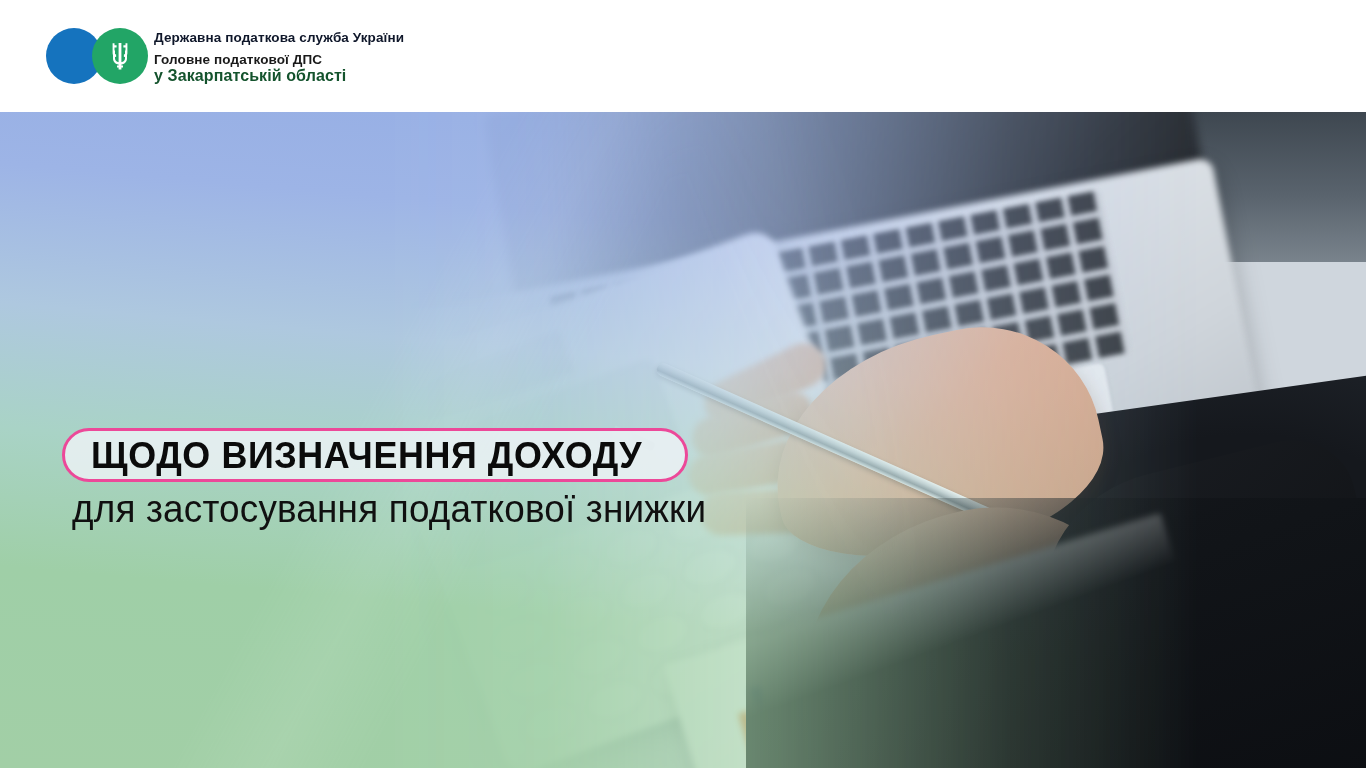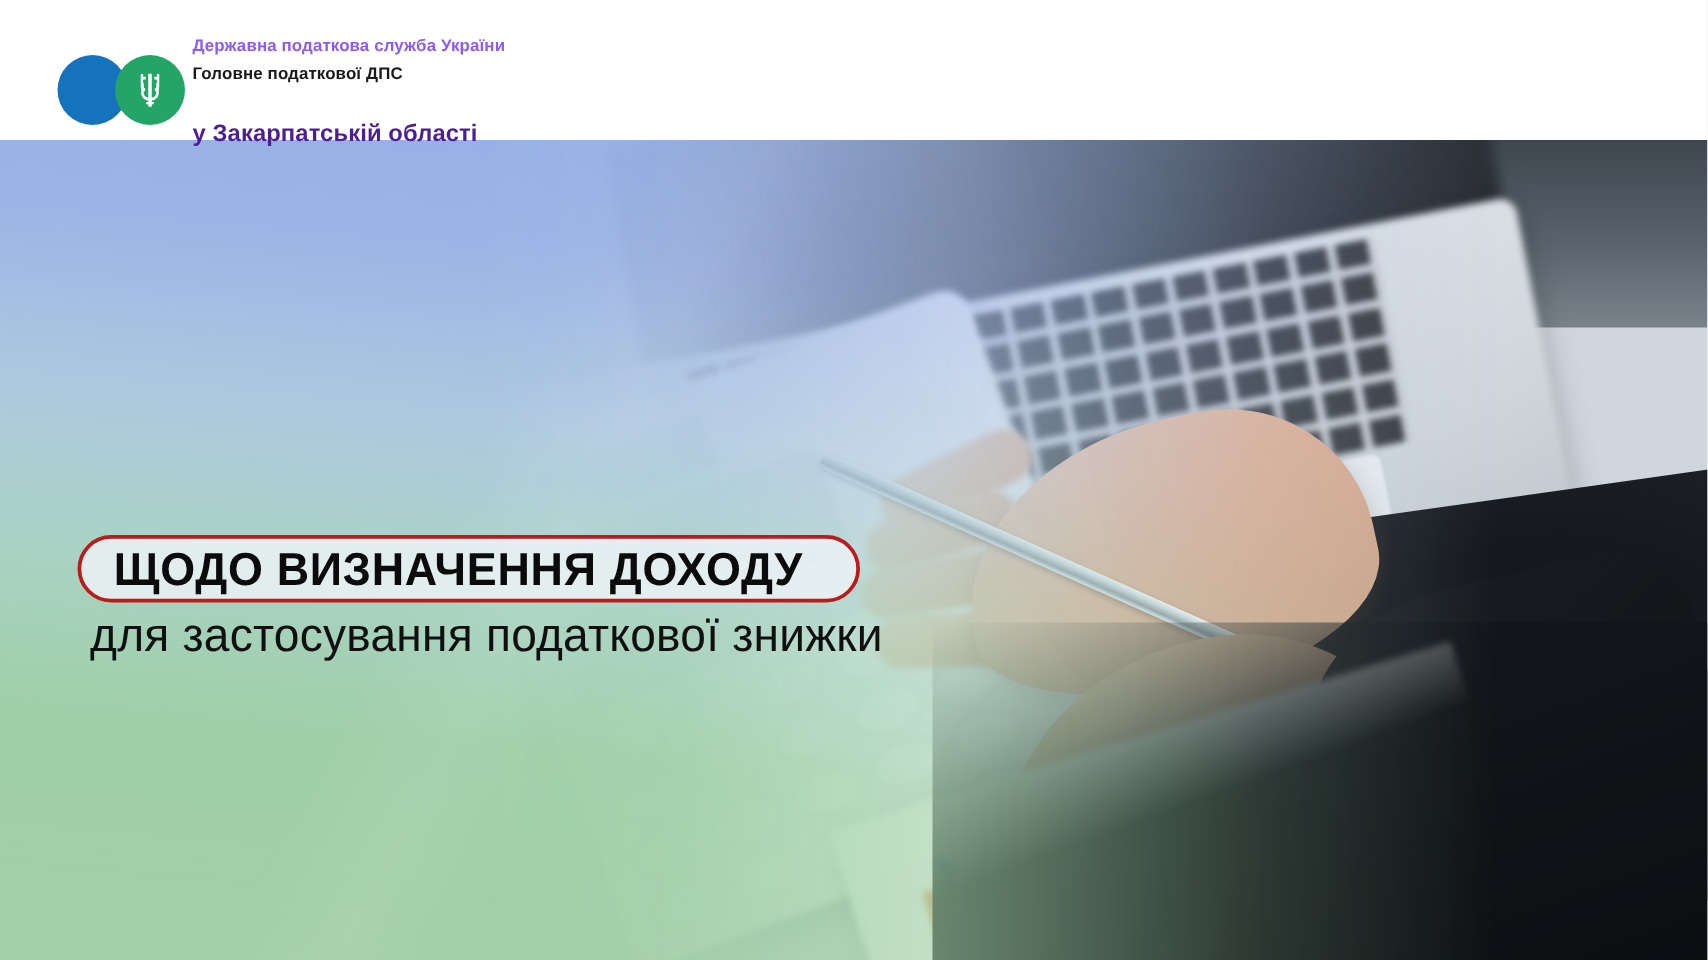--- a/index.html
+++ b/index.html
@@ -24,30 +24,30 @@
   }
   .circle-green {
     position:absolute; left:46px; top:0; width:56px; height:56px;
     border-radius:50%; background:#22A566;
     display:flex; align-items:center; justify-content:center;
   }
   .trident { width:26px; height:30px; display:block; }
 
   .logo-text { margin-left:8px; }
   .logo-line1 {
-    font-size:13.5px; font-weight:bold; color:#8b5cf6;
+    font-size:13.5px; font-weight:bold; color:#0f172a;
     letter-spacing:.1px; line-height:17px; white-space:nowrap;
   }
   .logo-line2 {
     font-size:13.5px; font-weight:bold; color:#1a1a1a;
     letter-spacing:.1px; line-height:16px; margin-top:6px; white-space:nowrap;
   }
   .logo-line3 {
-    font-size:19px; font-weight:bold; color:#4c1d95;
-    letter-spacing:.1px; line-height:16px; white-space:nowrap;margin-top:33px;
+    font-size:16px; font-weight:bold; color:#14532d;
+    letter-spacing:.1px; line-height:16px; white-space:nowrap;
   }
 
   
   .hero {
     position:absolute; left:0; top:112px; width:1366px; height:656px;
     overflow:hidden; background:#cfd6dd;
   }
   .photo { position:absolute; inset:0; }
 
   
@@ -196,21 +196,21 @@
       linear-gradient(118deg, rgba(255,255,255,0) 30%, rgba(255,255,255,.9) 36%, rgba(255,255,255,0) 42%),
       linear-gradient(70deg, rgba(255,255,255,0) 55%, rgba(255,255,255,.8) 62%, rgba(255,255,255,0) 68%);
     -webkit-mask-image:linear-gradient(90deg, rgba(0,0,0,1) 0%, rgba(0,0,0,.6) 45%, rgba(0,0,0,0) 70%);
             mask-image:linear-gradient(90deg, rgba(0,0,0,1) 0%, rgba(0,0,0,.6) 45%, rgba(0,0,0,0) 70%);
   }
 
   
   .title-pill {
     position:absolute; left:62px; top:428px; height:54px;
     padding:0 26px; display:flex; align-items:center;
-    border:3px solid #b91c1c; border-radius:30px;
+    border:3px solid #ec4899; border-radius:30px;
     background:rgba(240,244,248,.80);
     z-index:20;
   }
   .title-pill .t {
     font-family:"Liberation Sans Narrow","Liberation Sans", sans-serif;
     font-size:37px; font-weight:bold; color:#0b0b0b;
     letter-spacing:.6px; line-height:1; white-space:nowrap;
     transform:scaleX(.97); transform-origin:left center;
   }
   .subtitle {

